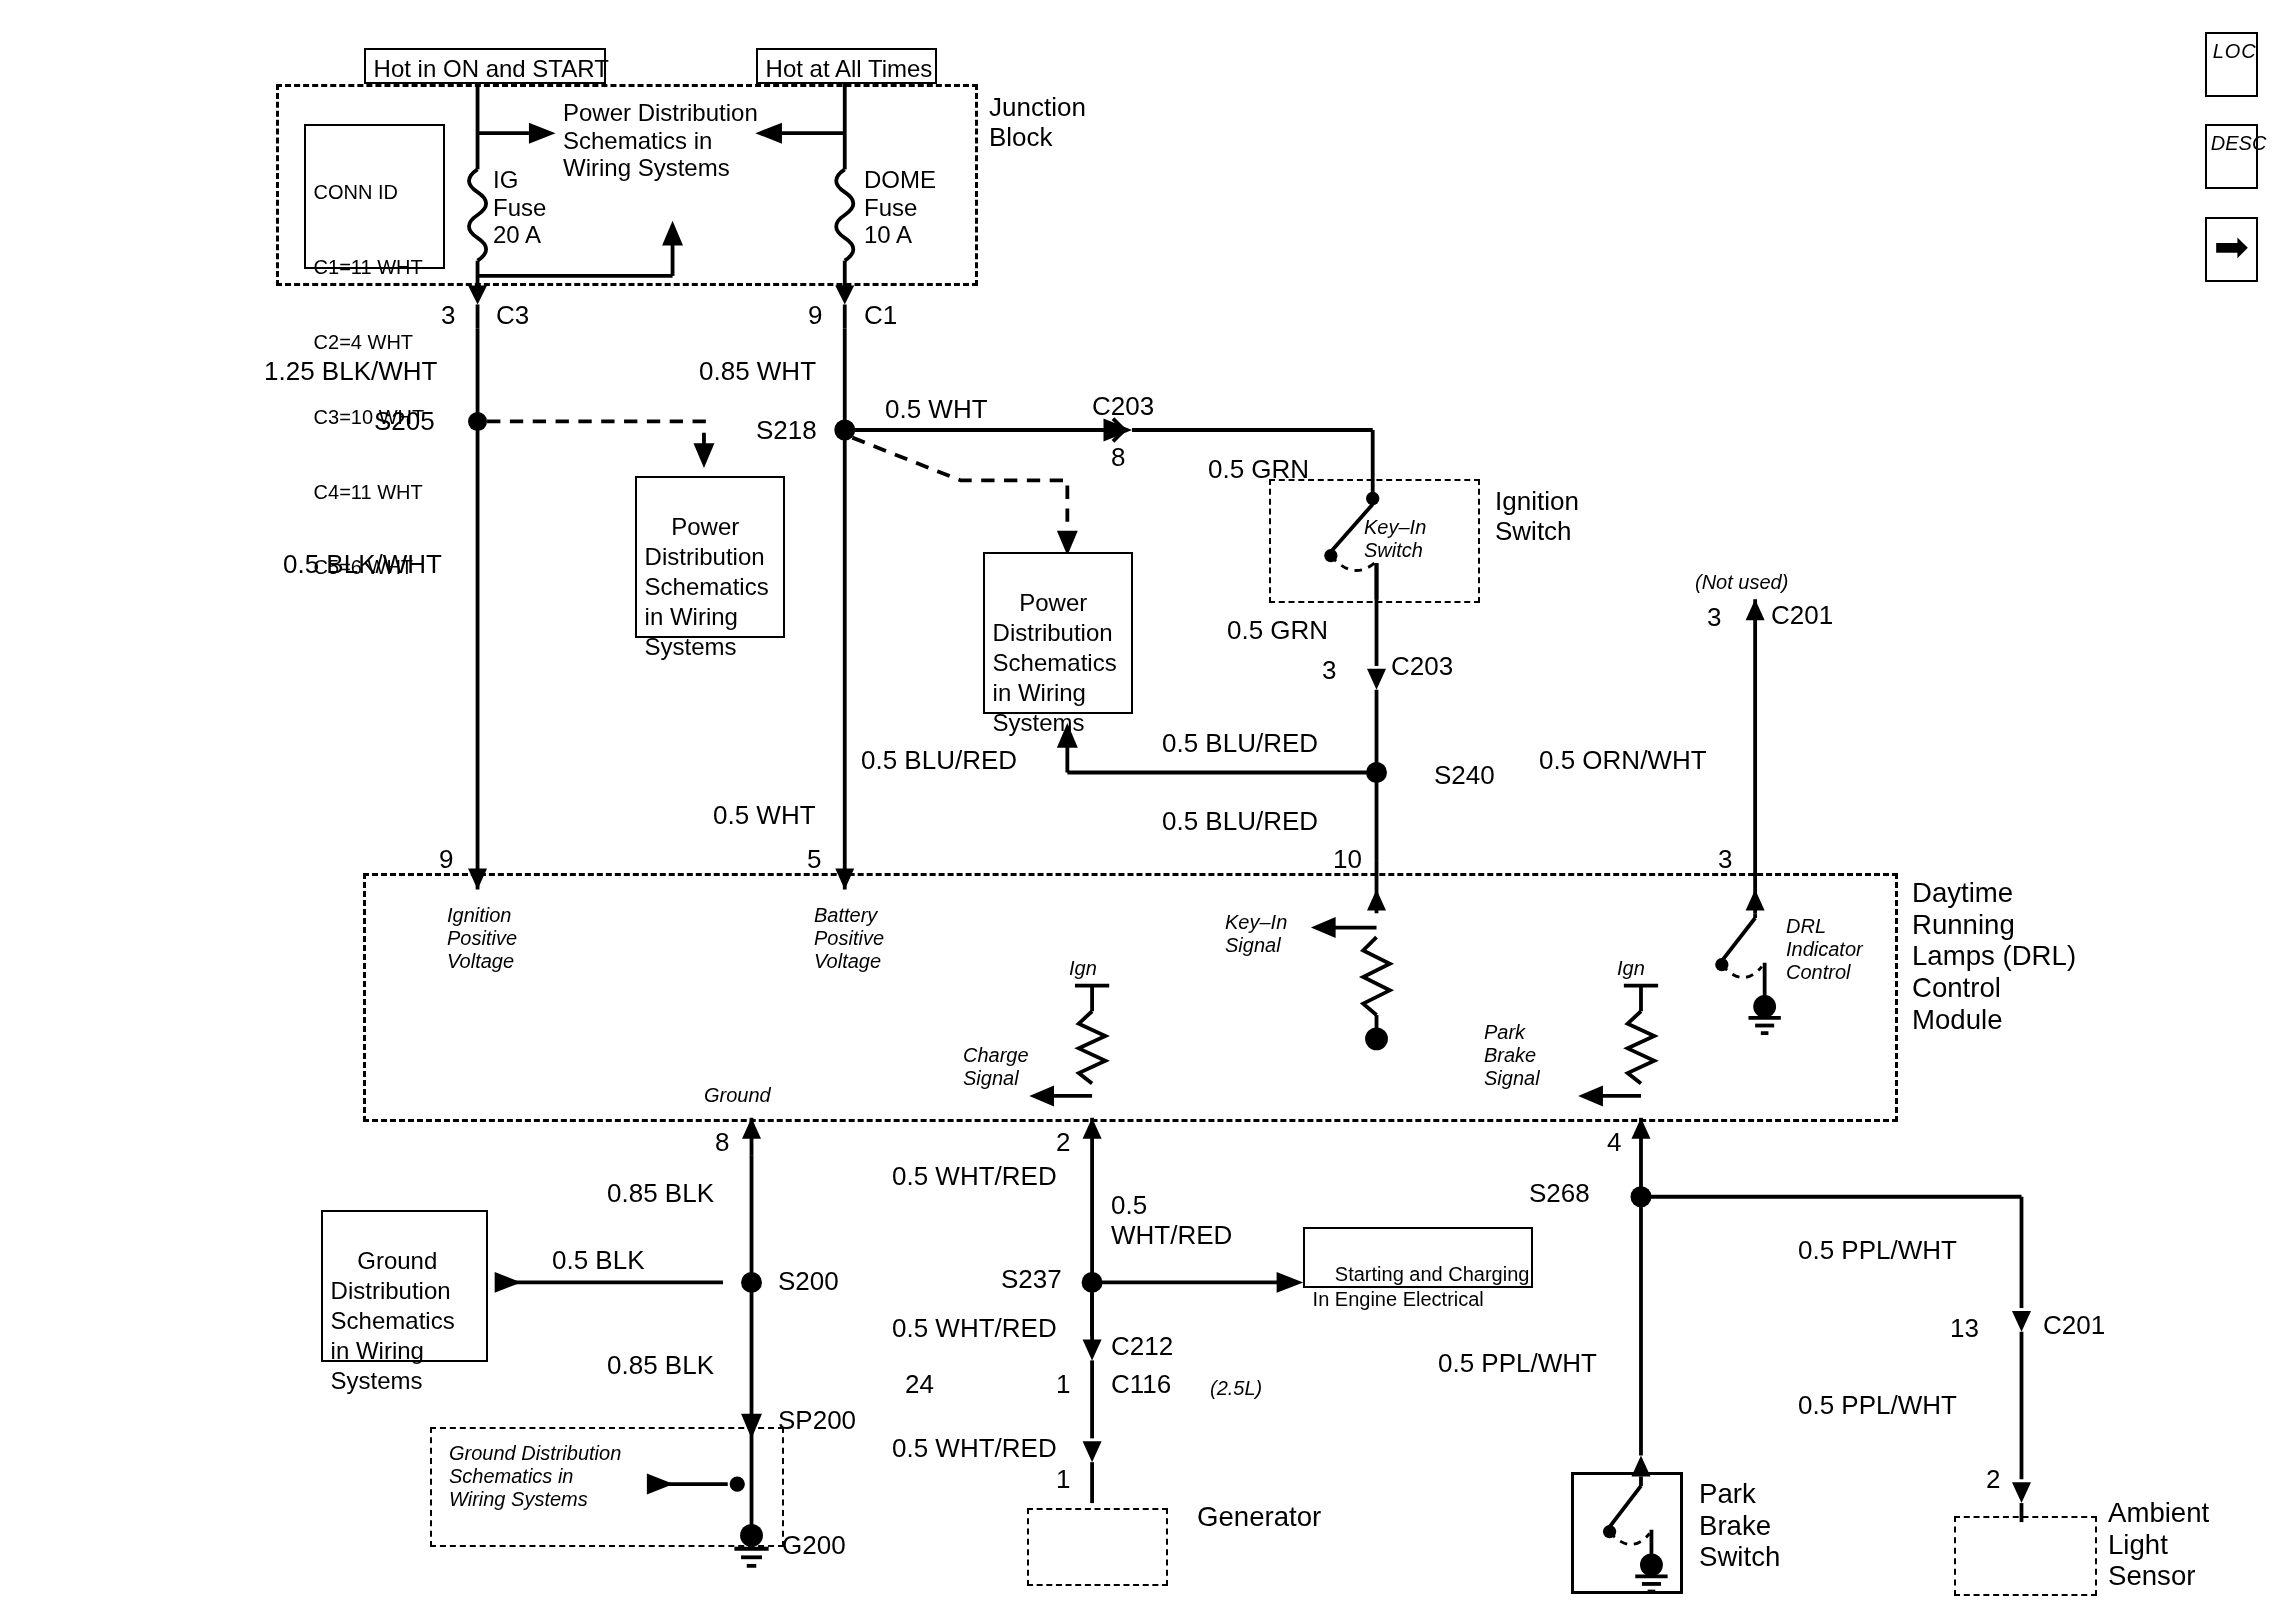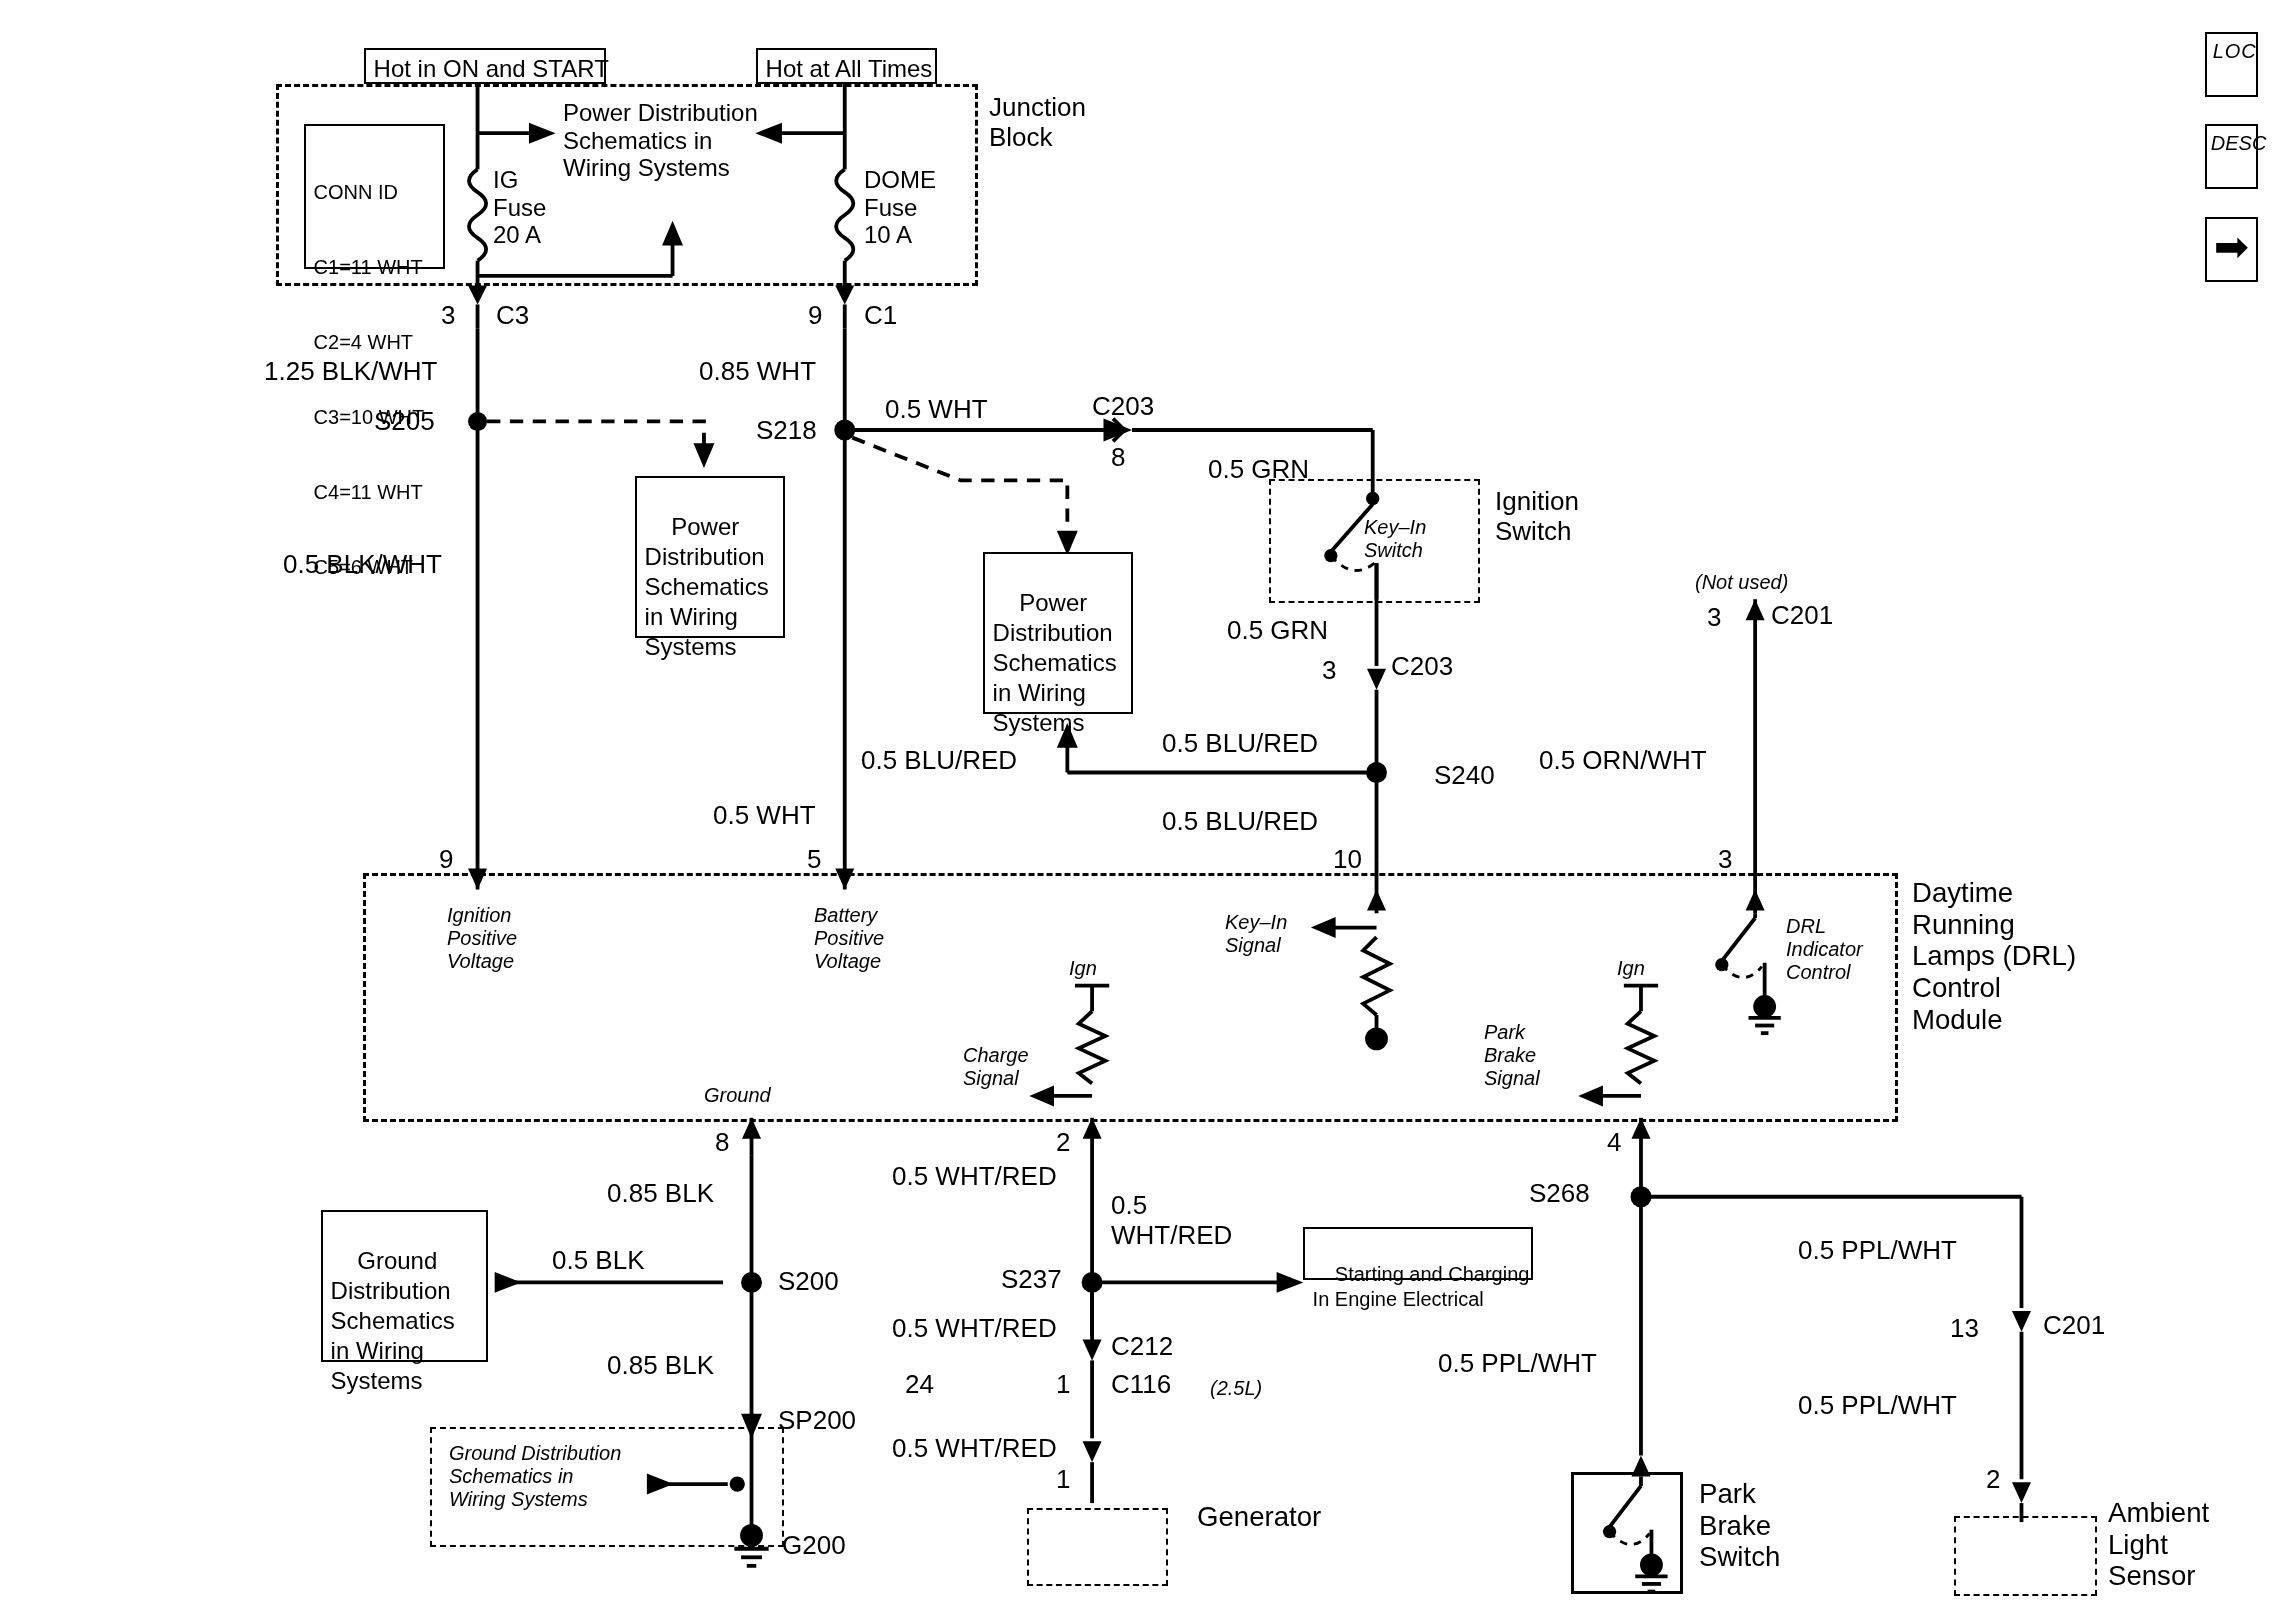--- a/index.html
+++ b/index.html
@@ -400,21 +400,21 @@
   <div class="dash thin" style="left:430px; top:1427px; width:354px; height:120px;"></div>
   <div class="lbl sm" style="left:449px; top:1442px;">Ground Distribution
 Schematics in
 Wiring Systems</div>
   <div class="lbl md" style="left:782px; top:1531px;">G200</div>
 
   <div class="lbl md" style="left:892px; top:1162px;">0.5 WHT/RED</div>
   <div class="lbl md" style="left:1111px; top:1191px;">0.5
 WHT/RED</div>
   <div class="lbl md" style="left:1001px; top:1265px;">S237</div>
-  <div class="boxed sm" style="left:1303px; top:1227px; width:230px; height:53px; padding-top:7.6px;">
+  <div class="boxed sm" style="left:1303px; top:1227px; width:230px; height:61px; padding-top:7.6px;">
     <span>Starting and Charging
 In Engine Electrical</span>
   </div>
   <div class="lbl md" style="left:892px; top:1314px;">0.5 WHT/RED</div>
   <div class="lbl md" style="left:905px; top:1370px;">24</div>
   <div class="lbl md" style="left:1111px; top:1332px;">C212</div>
   <div class="lbl md" style="left:1111px; top:1370px;">C116</div>
   <div class="lbl sm" style="left:1210px; top:1377px;">(2.5L)</div>
   <div class="lbl md" style="left:1056px; top:1370px;">1</div>
   <div class="lbl md" style="left:892px; top:1434px;">0.5 WHT/RED</div>

